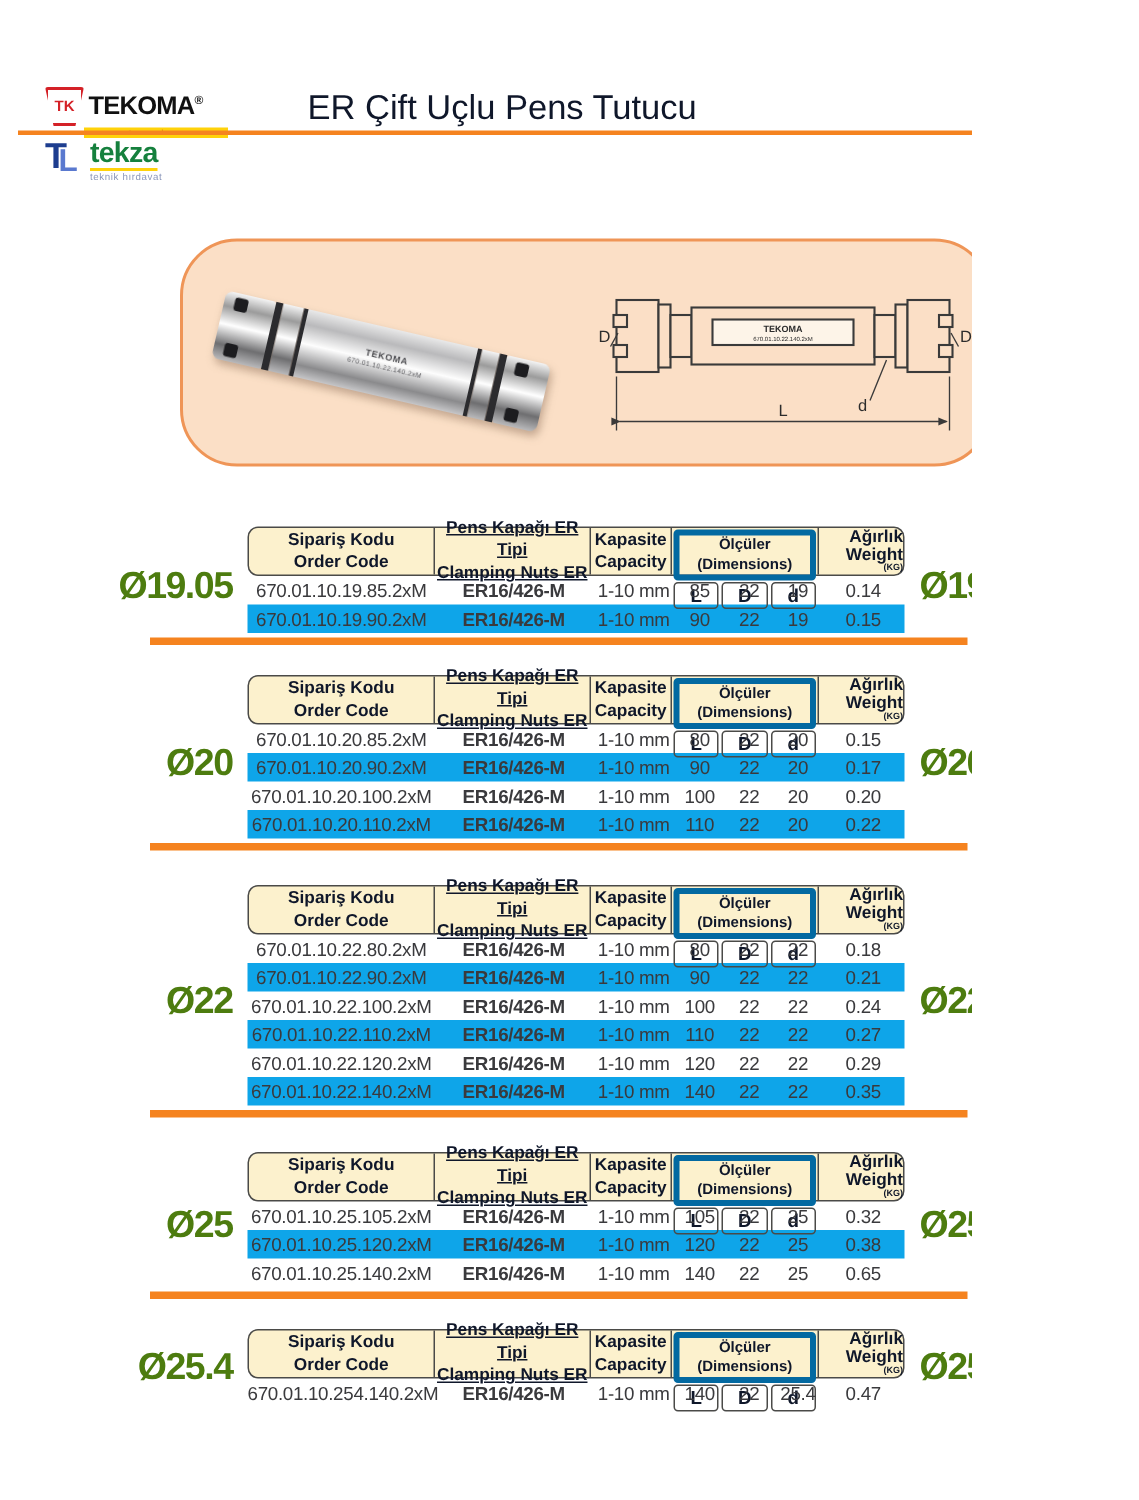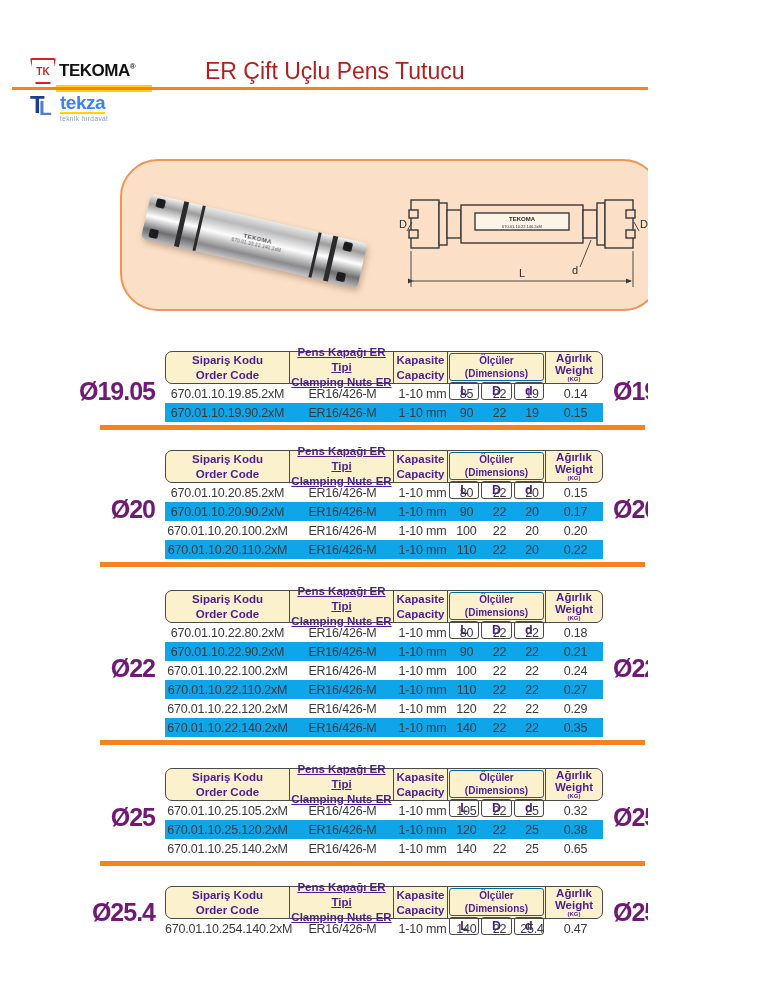--- a/index.html
+++ b/index.html
@@ -1,20 +1,20 @@
 <!DOCTYPE html>
 <html><head>
 <meta charset="utf-8">
 <style>
   html,body{margin:0;padding:0;background:#ffffff;}
   .page{position:relative;width:648px;height:1000px;background:#fff;overflow:hidden;
         font-family:"Liberation Sans",sans-serif;color:#222;}
 
   
-  .title-tr{position:absolute;left:205px;top:58px;font-size:23px;color:#b91c1c;}
+  .title-tr{position:absolute;left:205px;top:58px;font-size:23px;color:#0f172a;}
   .title-en{position:absolute;left:205px;top:93px;font-size:23px;color:#141414;}
   .title-rule{position:absolute;left:12px;top:87px;width:740px;height:3px;background:#f5831f;}
 
   .tekoma{position:absolute;left:30px;top:58px;width:130px;}
   .tekoma-row{display:flex;align-items:center;gap:3px;}
   .tk-mark{width:22px;height:22px;border:2px solid #d42127;border-radius:2px;
            clip-path:polygon(0 0,100% 0,78% 100%,22% 100%);
            display:flex;align-items:center;justify-content:center;
            color:#d42127;font-weight:800;font-size:10px;}
   .tekoma-name{font-size:17px;font-weight:800;color:#111;letter-spacing:-0.5px;}
@@ -22,21 +22,21 @@
   .tekoma-band{margin-left:26px;margin-top:1px;width:96px;height:7px;background:#ffd20a;
                display:flex;align-items:center;justify-content:center;
                font-size:4px;color:#c02020;font-weight:700;letter-spacing:0.3px;overflow:hidden;}
 
   .tekza{position:absolute;left:30px;top:93px;width:130px;}
   .tekza-row{display:flex;align-items:flex-start;gap:4px;}
   .tl-mark{position:relative;width:26px;height:26px;}
   .tl-t{position:absolute;left:0;top:0;font-size:24px;font-weight:800;color:#1d3d8f;line-height:1;}
   .tl-l{position:absolute;left:9px;top:4px;font-size:21px;font-weight:800;color:#5a79cf;line-height:1;}
   .tekza-text{display:flex;flex-direction:column;}
-  .tekza-name{font-size:19px;font-weight:800;color:#3b82f6;letter-spacing:-0.5px;line-height:1;
+  .tekza-name{font-size:19px;font-weight:800;color:#15803d;letter-spacing:-0.5px;line-height:1;
               border-bottom:2px solid #ffd20a;align-self:flex-start;}
   .tekza-sub{font-size:6.5px;color:#8b97bb;margin-top:1px;letter-spacing:0.4px;}
 
   
   .panel{position:absolute;left:120px;top:159px;width:537px;height:148px;background:#fbdfc6;
          border:2px solid #ef9557;border-radius:38px;}
 
   
   .photo{position:absolute;left:24px;top:32px;width:222px;height:46px;
          transform:rotate(13deg);transform-origin:left center;display:flex;align-items:stretch;
@@ -52,46 +52,46 @@
   .body-seg{display:flex;flex-direction:column;align-items:center;justify-content:center;gap:1px;}
   .engrave1{font-size:6px;font-weight:700;color:#4e4e52;letter-spacing:0.5px;}
   .engrave2{font-size:4.5px;color:#5a5a5e;letter-spacing:0.3px;}
 
   .drawing{position:absolute;right:10px;top:8px;}
 
   
   .t-section{position:absolute;left:0;width:759px;}
   .tbl{position:relative;margin-left:165px;width:438px;}
   .size-label{position:absolute;top:50%;transform:translateY(-50%);
-              font-size:25px;font-weight:800;letter-spacing:-1px;color:#701a75;white-space:nowrap;}
+              font-size:25px;font-weight:800;letter-spacing:-1px;color:#4d7c0f;white-space:nowrap;}
   .size-label.left{right:100%;margin-right:10px;}
   .size-label.right{left:100%;margin-left:10px;}
 
   .thead{display:flex;background:#fcf1cd;border:1px solid #4a4a48;border-radius:7px;
-         color:#4c1d95;text-align:center;height:33px;box-sizing:border-box;}
+         color:#0f172a;text-align:center;height:33px;box-sizing:border-box;}
   .th{display:flex;flex-direction:column;justify-content:center;line-height:1.3;box-sizing:border-box;}
   .th+.th{border-left:1px solid #4a4a48;}
   .th .l1{font-size:11.5px;font-weight:700;}
   .th .l2{font-size:11.5px;font-weight:700;}
   .col-code{width:123px;}
   .col-nut{width:104px;text-decoration:underline;}
   .col-cap{width:54px;}
   .col-dims{width:98px;padding:0;justify-content:flex-start;}
-  .col-w{flex:1;line-height:1.05;}
+  .col-w{flex:1;line-height:1.05;text-align:right;}
   .col-w .unit{font-size:6px;font-weight:700;}
-  .dims-top{margin:1px 1px 0;border:1px solid #0369a1;border-radius:3px;font-size:10px;font-weight:700;}
+  .dims-top{margin:1px 1px 0;border:4px solid #0369a1;border-radius:3px;font-size:10px;font-weight:700;}
   .dims-cells{flex:1;display:flex;}
   .dims-cells span{flex:1;display:flex;align-items:center;justify-content:center;margin:1px;
                    border:1px solid #4a4a48;border-radius:3px;font-size:12.5px;font-weight:700;}
 
   .trow{display:flex;height:19px;align-items:center;text-align:center;
         font-size:12.5px;color:#3a3a3d;letter-spacing:-0.2px;}
   .trow.alt{background:#0ea5e9;}
   .trow>span{display:block;box-sizing:border-box;}
-  .c0{width:125px;} .c1{width:105px;} .c2{width:55px;}
+  .c0{width:125px;} .c1{width:105px;font-weight:bold;} .c2{width:55px;}
   .c3{width:33px;} .c4{width:33px;} .c5{width:32px;text-align:center;} .c6{flex:1;}
 
   .divider{margin-left:-65px;margin-top:3px;width:545px;height:5px;background:#f5831f;}
 </style>
 </head>
 <body>
 
 <div class="page">
 
   <div class="tekoma">

